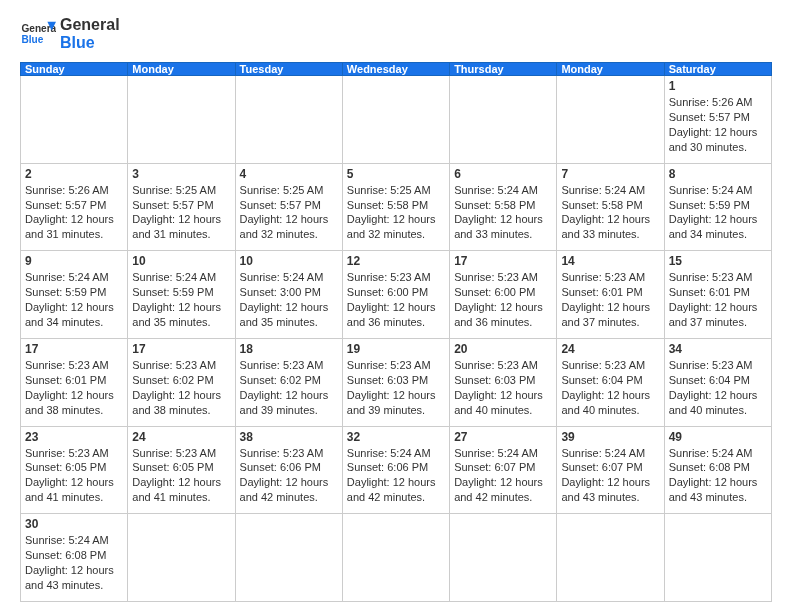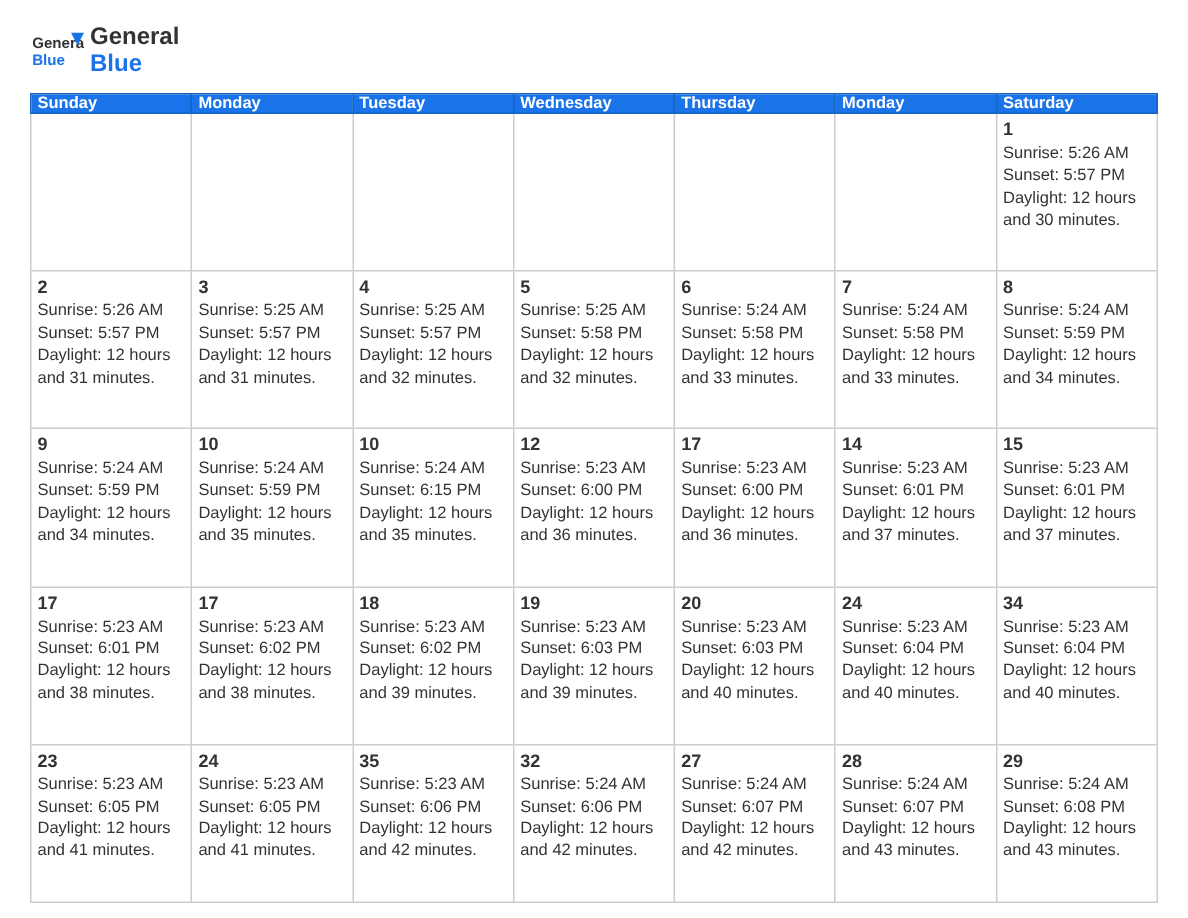--- a/index.html
+++ b/index.html
@@ -194,21 +194,21 @@
           </td>
           <td>
             <span class="day-num">10</span>
             <div class="day-info">Sunrise: 5:24 AM
 Sunset: 5:59 PM
 Daylight: 12 hours and 35 minutes.</div>
           </td>
           <td>
             <span class="day-num">10</span>
             <div class="day-info">Sunrise: 5:24 AM
-Sunset: 6:15 PM
+Sunset: 3:00 PM
 Daylight: 12 hours and 35 minutes.</div>
           </td>
           <td>
             <span class="day-num">12</span>
             <div class="day-info">Sunrise: 5:23 AM
 Sunset: 6:00 PM
 Daylight: 12 hours and 36 minutes.</div>
           </td>
           <td>
             <span class="day-num">17</span>
@@ -280,45 +280,59 @@
 Sunset: 6:05 PM
 Daylight: 12 hours and 41 minutes.</div>
           </td>
           <td>
             <span class="day-num">24</span>
             <div class="day-info">Sunrise: 5:23 AM
 Sunset: 6:05 PM
 Daylight: 12 hours and 41 minutes.</div>
           </td>
           <td>
-            <span class="day-num">35</span>
+            <span class="day-num">38</span>
             <div class="day-info">Sunrise: 5:23 AM
 Sunset: 6:06 PM
 Daylight: 12 hours and 42 minutes.</div>
           </td>
           <td>
             <span class="day-num">32</span>
             <div class="day-info">Sunrise: 5:24 AM
 Sunset: 6:06 PM
 Daylight: 12 hours and 42 minutes.</div>
           </td>
           <td>
             <span class="day-num">27</span>
             <div class="day-info">Sunrise: 5:24 AM
 Sunset: 6:07 PM
 Daylight: 12 hours and 42 minutes.</div>
           </td>
           <td>
-            <span class="day-num">28</span>
+            <span class="day-num">39</span>
             <div class="day-info">Sunrise: 5:24 AM
 Sunset: 6:07 PM
 Daylight: 12 hours and 43 minutes.</div>
           </td>
           <td>
-            <span class="day-num">29</span>
+            <span class="day-num">49</span>
             <div class="day-info">Sunrise: 5:24 AM
 Sunset: 6:08 PM
 Daylight: 12 hours and 43 minutes.</div>
           </td>
+        </tr>
+        <tr class="last-row">
+          <td>
+            <span class="day-num">30</span>
+            <div class="day-info">Sunrise: 5:24 AM
+Sunset: 6:08 PM
+Daylight: 12 hours and 43 minutes.</div>
+          </td>
+          <td class="empty-cell"></td>
+          <td class="empty-cell"></td>
+          <td class="empty-cell"></td>
+          <td class="empty-cell"></td>
+          <td class="empty-cell"></td>
+          <td class="empty-cell"></td>
         </tr>
       </tbody>
   </table>
 </div>
 
 </body></html>

